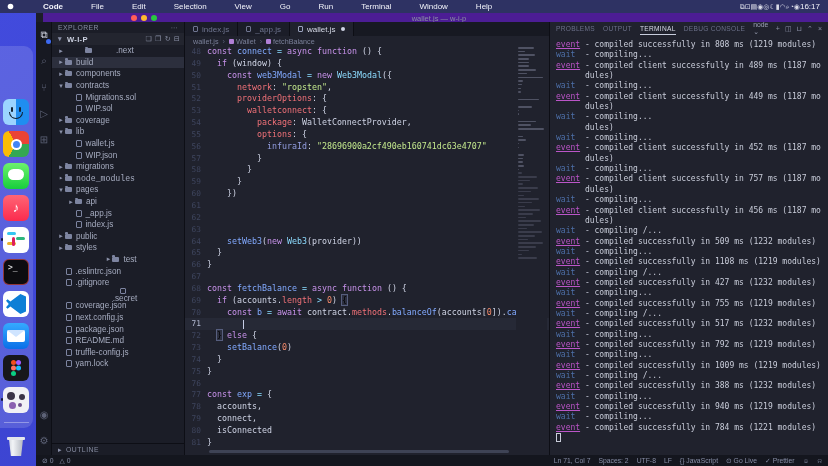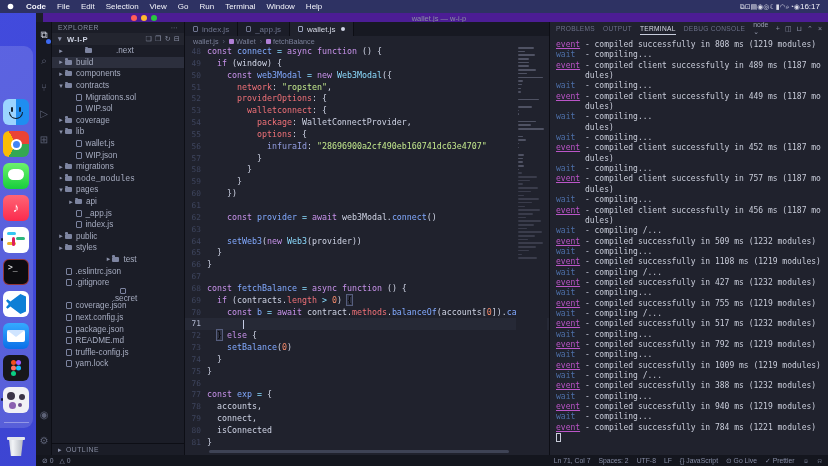--- a/index.html
+++ b/index.html
@@ -4,21 +4,21 @@
 <style>
   * { margin:0; padding:0; box-sizing:border-box; }
   html,body { width:828px; height:466px; overflow:hidden; background:#3b43cf;
     font-family:"Liberation Sans", sans-serif; }
   #screen { position:absolute; inset:0; width:828px; height:466px; }
 
   
   #wallpaper { position:absolute; inset:0; background:linear-gradient(140deg,#424bdd 0%,#3a42cd 60%,#343cbf 100%); }
   #menubar { position:absolute; top:0; left:0; width:828px; height:13px; background:#2e3263;
     display:flex; align-items:center; color:#f2f3fa; font-size:8px; z-index:50; }
-  #menubar-left { display:flex; align-items:center; gap:1px; padding-left:7px; }
+  #menubar-left { display:flex; align-items:center; gap:18px; padding-left:7px; }
   .apple { width:7px; height:7px; border-radius:50%; background:#fff; margin-right:6px; transform:scale(.8); }
   .mitem { padding:0 5px; white-space:nowrap; }
   .mitem.first { font-weight:bold; }
   #menubar-right { margin-left:auto; display:flex; align-items:center; padding-right:8px;padding-left:38px; }
   .mstat { font-size:7px; opacity:.88; }
   #menubar-clock { font-size:8px; }
 
   
   #window { position:absolute; left:36px; top:13px; width:792px; height:453px; background:#1c1e28; }
   #titlebar { position:absolute; left:7px; top:0; width:100%; height:9px; background:#4c1d95; }
@@ -391,28 +391,28 @@
               <div class="cl"><span class="ln">52</span><span class="ct"><span class="t">      </span><span class="p">providerOptions</span><span class="t">: {</span></span></div>
               <div class="cl"><span class="ln">53</span><span class="ct"><span class="t">        </span><span class="p">walletconnect</span><span class="t">: {</span></span></div>
               <div class="cl"><span class="ln">54</span><span class="ct"><span class="t">          </span><span class="p">package</span><span class="t">: WalletConnectProvider,</span></span></div>
               <div class="cl"><span class="ln">55</span><span class="ct"><span class="t">          </span><span class="p">options</span><span class="t">: {</span></span></div>
               <div class="cl"><span class="ln">56</span><span class="ct"><span class="t">            </span><span class="p2">infuraId</span><span class="t">: </span><span class="s">"28696900a2cf490eb160741dc63e4707"</span></span></div>
               <div class="cl"><span class="ln">57</span><span class="ct"><span class="t">          }</span></span></div>
               <div class="cl"><span class="ln">58</span><span class="ct"><span class="t">        }</span></span></div>
               <div class="cl"><span class="ln">59</span><span class="ct"><span class="t">      }</span></span></div>
               <div class="cl"><span class="ln">60</span><span class="ct"><span class="t">    })</span></span></div>
               <div class="cl"><span class="ln">61</span><span class="ct"></span></div>
-              <div class="cl"><span class="ln">62</span><span class="ct"><span class="t">    </span><span class="k">const </span><span class="v">provider</span><span class="o"> = </span><span class="k">await</span><span class="t"> web3Modal.</span><span class="f">connect</span><span class="t">()</span></span></div>
+              <div class="cl"><span class="ln">62</span></div>
               <div class="cl"><span class="ln">63</span><span class="ct"></span></div>
               <div class="cl"><span class="ln">64</span><span class="ct"><span class="t">    </span><span class="f">setWeb3</span><span class="t">(</span><span class="k">new </span><span class="c">Web3</span><span class="t">(provider))</span></span></div>
               <div class="cl"><span class="ln">65</span><span class="ct"><span class="t">  }</span></span></div>
               <div class="cl"><span class="ln">66</span><span class="ct"><span class="t">}</span></span></div>
               <div class="cl"><span class="ln">67</span><span class="ct"></span></div>
               <div class="cl"><span class="ln">68</span><span class="ct"><span class="k">const </span><span class="v">fetchBalance</span><span class="o"> = </span><span class="k">async</span><span class="t"> </span><span class="k">function</span><span class="t"> () {</span></span></div>
-              <div class="cl"><span class="ln">69</span><span class="ct"><span class="t">  </span><span class="k">if</span><span class="t"> (contracts.</span><span class="p">length</span><span class="o"> &gt; </span><span class="n">0</span><span class="t">) </span><span class="hl">{</span></span></div>
+              <div class="cl"><span class="ln">69</span><span class="ct"><span class="t">  </span><span class="k">if</span><span class="t"> (accounts.</span><span class="p">length</span><span class="o"> &gt; </span><span class="n">0</span><span class="t">) </span><span class="hl">{</span></span></div>
               <div class="cl"><span class="ln">70</span><span class="ct"><span class="t">    </span><span class="k">const </span><span class="v">b</span><span class="o"> = </span><span class="k">await</span><span class="t"> contract.</span><span class="p">methods</span><span class="t">.</span><span class="f">balanceOf</span><span class="t">(accounts[</span><span class="n">0</span><span class="t">]).</span><span class="f">ca</span></span></div>
               <div class="cl cur"><span class="ln">71</span><span class="ct"></span><div class="caret" style="left: 58px;"></div></div>
               <div class="cl"><span class="ln">72</span><span class="ct"><span class="t">  </span><span class="hl">}</span><span class="t"> </span><span class="k">else</span><span class="t"> {</span></span></div>
               <div class="cl"><span class="ln">73</span><span class="ct"><span class="t">    </span><span class="f">setBalance</span><span class="t">(</span><span class="n">0</span><span class="t">)</span></span></div>
               <div class="cl"><span class="ln">74</span><span class="ct"><span class="t">  }</span></span></div>
               <div class="cl"><span class="ln">75</span><span class="ct"><span class="t">}</span></span></div>
               <div class="cl"><span class="ln">76</span><span class="ct"></span></div>
               <div class="cl"><span class="ln">77</span><span class="ct"><span class="k">const </span><span class="v">exp</span><span class="o"> = </span><span class="t">{</span></span></div>
               <div class="cl"><span class="ln">78</span><span class="ct"><span class="t">  accounts,</span></span></div>
               <div class="cl"><span class="ln">79</span><span class="ct"><span class="t">  connect,</span></span></div>

